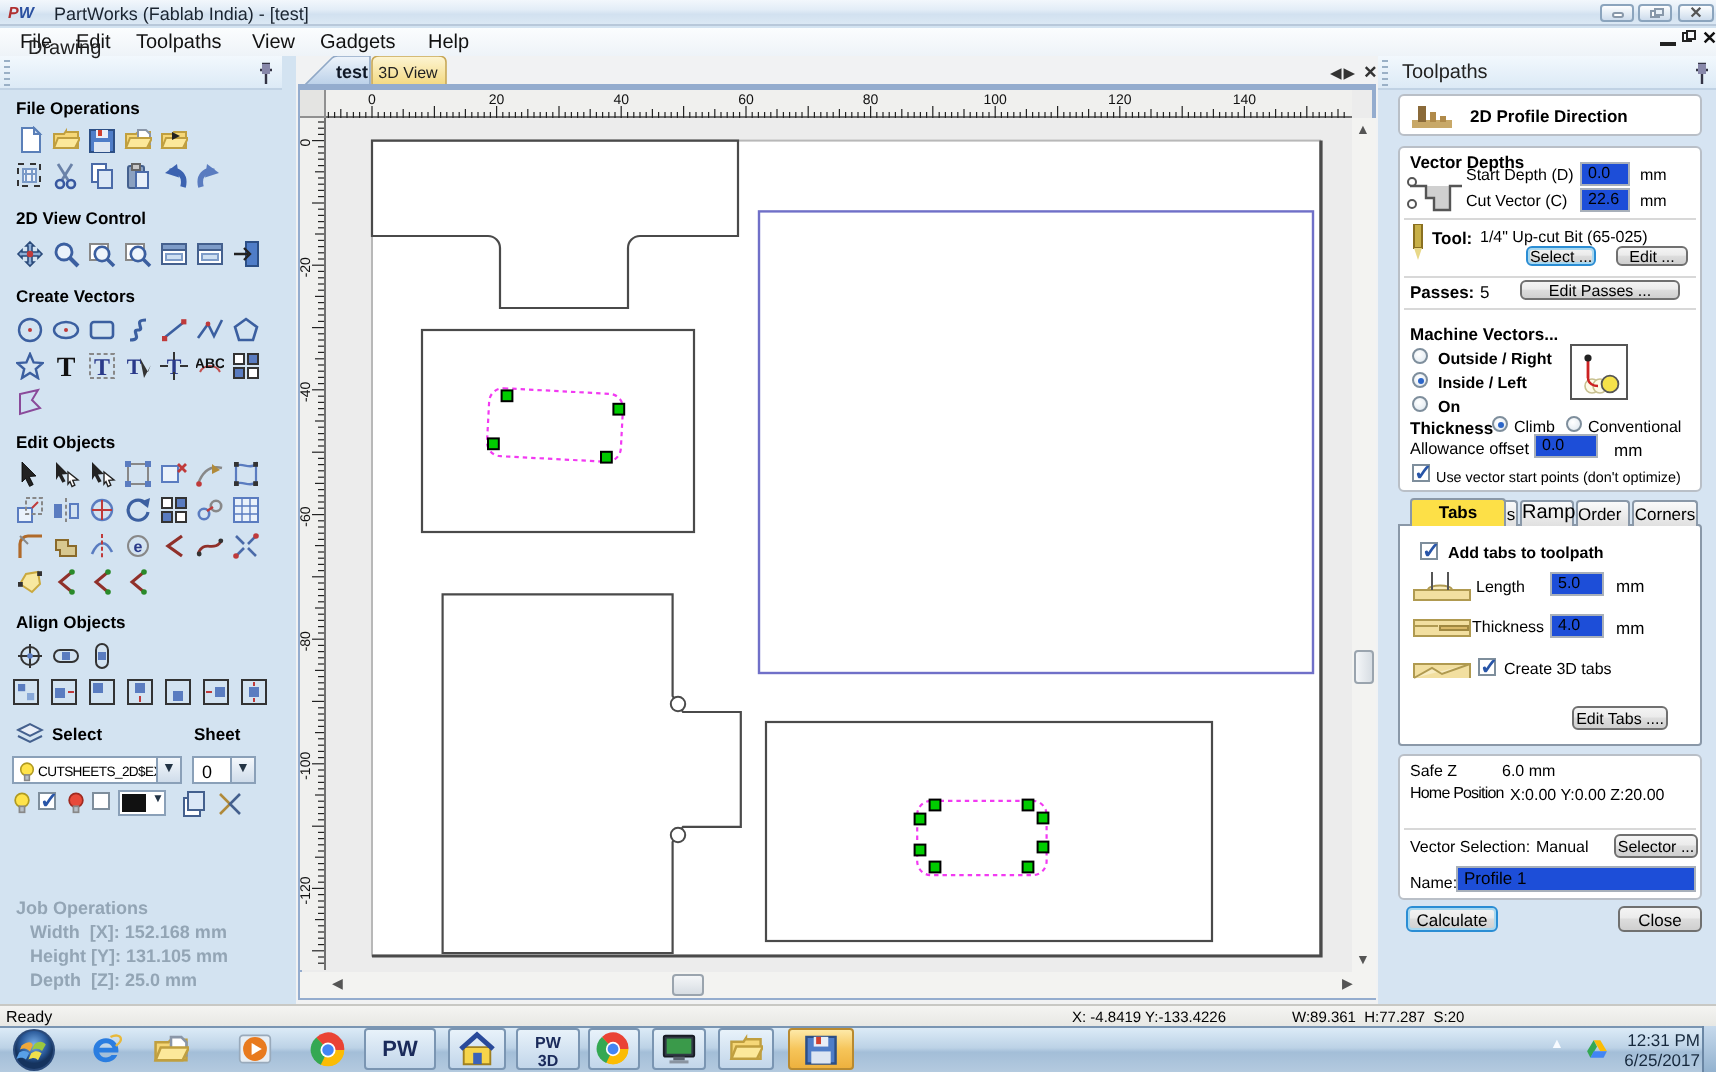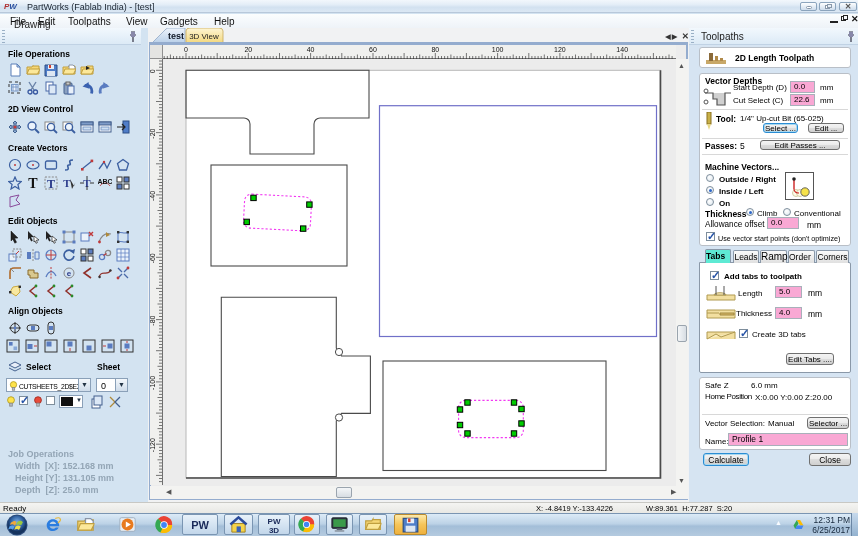--- a/index.html
+++ b/index.html
@@ -1,18 +1,18 @@
 <!DOCTYPE html>
 <html><head><meta charset="utf-8"><style>
 *{margin:0;padding:0;box-sizing:border-box}
 body{width:858px;height:536px;position:relative;overflow:hidden;font-family:"Liberation Sans",sans-serif;background:#d3e3f1;font-size:10px;color:#000}
 .abs{position:absolute;white-space:nowrap}
 .b{font-weight:bold}
 .ic{position:absolute;width:14px;height:14px}
-.inp{position:absolute;background:#f9a8d4;border:1px solid #a8b0ba;font-size:10px;font-family:"Liberation Sans",sans-serif;padding:0 3px;line-height:11px}
+.inp{position:absolute;background:#1d4ed8;border:1px solid #a8b0ba;font-size:10px;font-family:"Liberation Sans",sans-serif;padding:0 3px;line-height:11px}
 .btn{position:absolute;background:linear-gradient(180deg,#f4f4f4 0%,#ebebeb 45%,#dddddd 50%,#cfcfcf 100%);border:1px solid #707070;border-radius:3px;font-size:10px;text-align:center;color:#000}
 .btnf{border:1px solid #2a8dd4;box-shadow:0 0 0 1px #a8d8f0 inset}
 .sep{position:absolute;height:1px;background:#d8d8d8}
 .radio{position:absolute;width:8px;height:8px;border-radius:50%;border:1px solid #7e8e9c;background:radial-gradient(circle at 40% 35%,#fff,#dce6ee)}
 .radio.on:after{content:"";position:absolute;left:1.5px;top:1.5px;width:3px;height:3px;border-radius:50%;background:#2c66c8}
 .cb{position:absolute;width:9px;height:9px;border:1px solid #7e8e9c;background:#fff}
 .cb.on:after{content:"\2713";position:absolute;left:0px;top:-3px;font-size:11px;color:#2855a8;font-weight:bold}
 .wbox{position:absolute;background:#fff;border:1px solid #b9bfc7;border-radius:3px}
 </style></head><body>
 <svg width="0" height="0" style="position:absolute">
@@ -1044,34 +1044,34 @@
     <rect x="2" y="1" width="4" height="5" fill="#88a"></rect>
   </svg>
 
 <div class="wbox" style="left:699px;top:47px;width:152px;height:21px"></div>
 <svg class="abs" style="left:705px;top:51px" width="24" height="14">
     <rect x="1" y="9" width="20" height="4" fill="#c8a868"></rect>
     <rect x="4" y="2" width="4" height="8" fill="#8a6a3a"></rect>
     <rect x="10" y="5" width="3" height="5" fill="#b08a4a"></rect>
     <rect x="15" y="7" width="3" height="3" fill="#b08a4a"></rect>
   </svg>
-<div class="abs b" style="left:735px;top:53px;font-size:8.5px">2D Length Toolpath</div>
+<div class="abs b" style="left:735px;top:53px;font-size:8.5px">2D Profile Direction</div>
 
 <div class="wbox" style="left:699px;top:73px;width:152px;height:173px"></div>
 <div class="abs b" style="left:705px;top:76px;font-size:8.5px">Vector Depths</div>
 
 <svg class="abs" style="left:703px;top:88px" width="30" height="20">
     <path d="M2 4h8v6h4v6h8V4h6" fill="#d0d0d0" stroke="#555" stroke-width="1.2" transform="translate(0,1)"></path>
     <circle cx="3" cy="3" r="2" fill="none" stroke="#555"></circle>
     <circle cx="3" cy="14" r="2" fill="none" stroke="#555"></circle>
   </svg>
 <div class="abs" style="left:733px;top:83px;font-size:8px">Start Depth (D)</div>
 <div class="inp" style="left:790px;top:81px;width:25px;height:12px;font-size:8px;line-height:10px">0.0</div>
 <div class="abs" style="left:820px;top:83px;font-size:8px">mm</div>
-<div class="abs" style="left:733px;top:96px;font-size:8px">Cut Select (C)</div>
+<div class="abs" style="left:733px;top:96px;font-size:8px">Cut Vector (C)</div>
 <div class="inp" style="left:790px;top:94px;width:25px;height:12px;font-size:8px;line-height:10px">22.6</div>
 <div class="abs" style="left:820px;top:96px;font-size:8px">mm</div>
 <div class="sep" style="left:702px;top:109px;width:146px"></div>
 
 <svg class="abs" style="left:705px;top:112px" width="8" height="19">
     <rect x="2" y="0" width="4" height="12" fill="#c8b048" stroke="#8a7020"></rect>
     <path d="M2 12h4l-2 6z" fill="#e8d888"></path>
   </svg>
 <div class="abs b" style="left:716px;top:114px;font-size:8.5px">Tool:</div>
 <div class="abs" style="left:740px;top:114px;font-size:8px">1/4" Up-cut Bit (65-025)</div>
@@ -1110,21 +1110,21 @@
 <div class="radio" style="left:783px;top:208px"></div>
 <div class="abs" style="left:794px;top:209px;font-size:8px">Conventional</div>
 
 <div class="abs" style="left:705px;top:220px;font-size:8.2px">Allowance offset</div>
 <div class="inp" style="left:767px;top:217px;width:32px;height:12px;font-size:8px;line-height:10px">0.0</div>
 <div class="abs" style="left:807px;top:220px;font-size:8.5px">mm</div>
 
 <div class="cb on" style="left:706px;top:232px"></div>
 <div class="abs" style="left:718px;top:234px;font-size:7.2px">Use vector start points (don't optimize)</div>
 
-<div class="abs" style="left:705px;top:249px;width:26px;height:14px;background:#5eead4;border:1px solid #8a98a8;border-bottom:none;border-radius:2px 2px 0 0;text-align:left;font-size:8.5px;font-weight:bold;line-height:13px;z-index:3">Tabs</div>
+<div class="abs" style="left:705px;top:249px;width:48px;height:14px;background:#fde047;border:1px solid #8a98a8;border-bottom:none;border-radius:2px 2px 0 0;text-align:center;font-size:8.5px;font-weight:bold;line-height:13px;z-index:3">Tabs</div>
 <div class="abs" style="left:733px;top:250px;width:26px;height:13px;background:linear-gradient(180deg,#fafafa,#e0e0e0);border:1px solid #8a98a8;border-bottom:none;border-radius:2px 2px 0 0;text-align:center;font-size:8.5px;line-height:12px;z-index:2">Leads</div>
 <div class="abs" style="left:760px;top:250px;width:27px;height:13px;background:linear-gradient(180deg,#fafafa,#e0e0e0);border:1px solid #8a98a8;border-bottom:none;border-radius:2px 2px 0 0;text-align:left;font-size:10px;line-height:12px;z-index:2">Ramps</div>
 <div class="abs" style="left:788px;top:250px;width:27px;height:13px;background:linear-gradient(180deg,#fafafa,#e0e0e0);border:1px solid #8a98a8;border-bottom:none;border-radius:2px 2px 0 0;text-align:left;font-size:8.5px;line-height:12px;z-index:2">Order</div>
 <div class="abs" style="left:816px;top:250px;width:33px;height:13px;background:linear-gradient(180deg,#fafafa,#e0e0e0);border:1px solid #8a98a8;border-bottom:none;border-radius:2px 2px 0 0;text-align:center;font-size:8.5px;line-height:12px;z-index:2">Corners</div>
 
 <div class="abs" style="left:699px;top:262px;width:152px;height:111px;background:#fff;border:1px solid #8a98a8;border-radius:0 2px 2px 2px"></div>
 
 <div class="cb on" style="left:710px;top:271px"></div>
 <div class="abs b" style="left:724px;top:272px;font-size:8px">Add tabs to toolpath</div>
 

